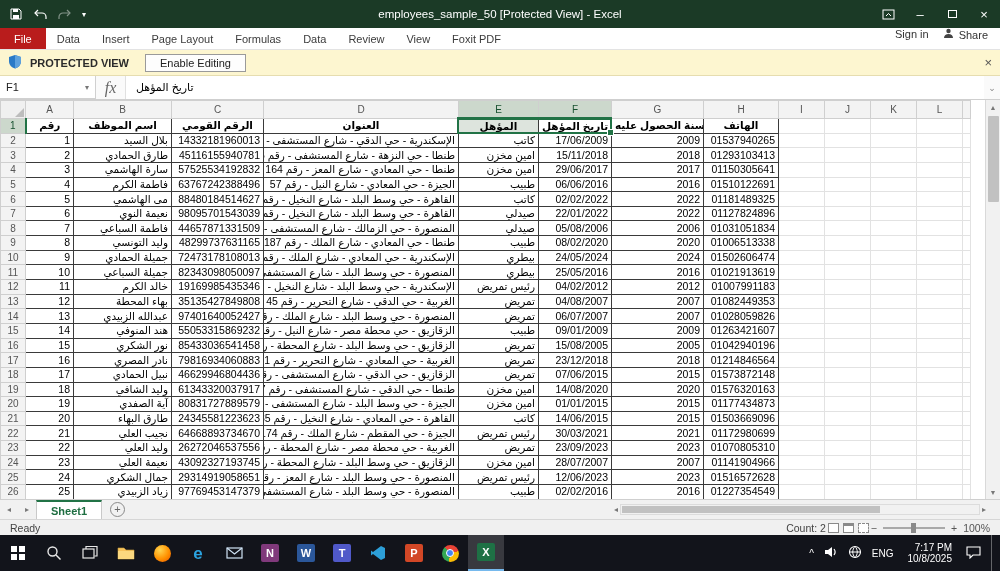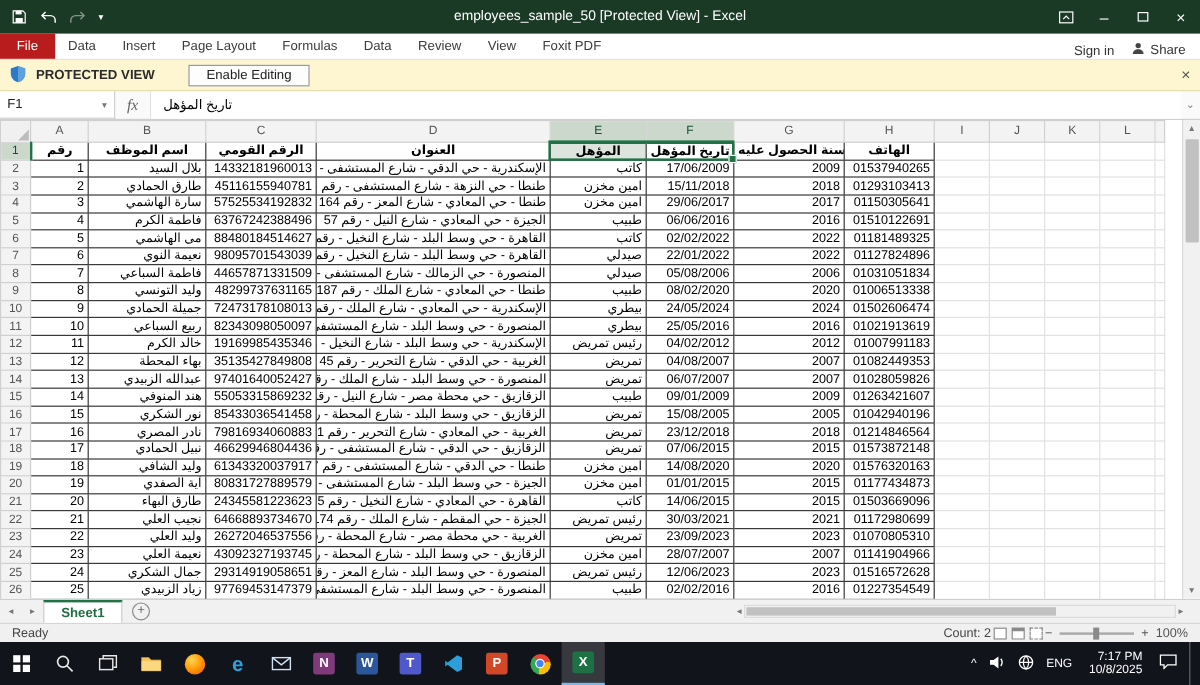--- a/index.html
+++ b/index.html
@@ -15,35 +15,35 @@
   .wtitle{position:absolute;left:50%;transform:translateX(-50%);font-size:11.5px;white-space:nowrap}
   .winctl{margin-left:auto;display:flex;height:100%}
   .winctl span{width:32px;height:100%;display:flex;align-items:center;justify-content:center;font-size:13px;color:#fff}
   .boxglyph{width:9px;height:8px;border:1px solid #fff;display:inline-block}
 
   
   .ribbonrow{height:22px;background:#fff;display:flex;align-items:stretch;border-bottom:1px solid #e3e3e3}
   .rtab{padding:0 11px;line-height:22px;font-size:11px;color:#3b3b3b;white-space:nowrap}
   .rtab.file{background:#b91c1c;color:#fff;padding:0 14px}
   .tellme{display:flex;align-items:center;gap:5px;color:#5c5c5c;padding:0 10px;font-size:11px}
-  .ribright{margin-left:auto;display:flex;align-items:flex-end;gap:14px;padding-right:12px;color:#333}
+  .ribright{margin-left:auto;display:flex;align-items:flex-start;gap:14px;padding-right:12px;color:#333}
   .ribright .item{display:flex;align-items:center;gap:5px}
 
   
   .protbar{height:26px;background:#fdf6d0;border-bottom:1px solid #e6ddb0;display:flex;align-items:center;gap:8px;padding:0 8px;position:relative}
   .protbar b{font-size:11px;color:#2b2b2b}
   .protbar .msg{font-size:11px;color:#3a3a3a}
-  .enablebtn{font-size:11px;background:#fdfdfd;border:1px solid #9a9a9a;padding:2px 14px;color:#222;margin-left:20px}
+  .enablebtn{font-size:11px;background:#fdfdfd;border:1px solid #9a9a9a;padding:2px 14px;color:#222;margin-left:8px}
   .protclose{position:absolute;right:8px;color:#555;font-size:13px;cursor:default}
 
   
   .fbar{height:24px;background:#fafafa;border-bottom:1px solid #cfcfcf;display:flex;align-items:stretch}
   .namebox{width:96px;background:#fff;border:1px solid #d0d0d0;border-top:none;border-left:none;display:flex;align-items:center;padding:0 6px;font-size:11px;color:#222}
   .namebox .nb-caret{margin-left:auto;font-size:8px;color:#777}
-  .fxbox{width:30px;display:flex;align-items:center;justify-content:center;font-style:italic;font-family:"Liberation Serif","DejaVu Serif",serif;color:#666;border-right:1px solid #e0e0e0;font-size:13px}
+  .fxbox{width:30px;display:flex;align-items:center;justify-content:center;font-style:italic;font-family:"Liberation Serif","DejaVu Serif",serif;color:#666;border-right:1px solid #e0e0e0;font-size:16px}
   .finput{flex:1;background:#fff;display:flex;align-items:center;justify-content:flex-end;padding:0 10px;font-size:11px;color:#000}
   .fchev{width:16px;display:flex;align-items:center;justify-content:center;color:#888;font-size:9px}
 
   
   .gridwrap{height:399px;position:relative;background:#fff;overflow:hidden}
   #sheet{border-collapse:collapse;table-layout:fixed;width:970px}
   #sheet tr{height:14.65px}
   #sheet tr.letters{height:18px}
   #sheet th{background:#f3f3f3;border:1px solid #cfcfcf;font-weight:normal;color:#555;font-size:10px;text-align:center;padding:0;overflow:hidden}
   #sheet th.corner{position:relative;background:#f0f0f0}
@@ -387,21 +387,21 @@
           <td class="db num">01502606474</td>
           <td class="gl"></td>
           <td class="gl"></td>
           <td class="gl"></td>
           <td class="gl"></td>
           <td class="gl"></td>
         </tr>
         <tr>
           <th>11</th>
           <td class="db num">10</td>
-          <td class="db rtl" dir="rtl">ربيع السباعي</td>
+          <td class="db rtl" dir="rtl">جميلة السباعي</td>
           <td class="db num">82343098050097</td>
           <td class="db rtl" dir="rtl">المنصورة - حي وسط البلد - شارع المستشفى - رقم 41</td>
           <td class="db rtl" dir="rtl">بيطري</td>
           <td class="db num">25/05/2016</td>
           <td class="db num">2016</td>
           <td class="db num">01021913619</td>
           <td class="gl"></td>
           <td class="gl"></td>
           <td class="gl"></td>
           <td class="gl"></td>

